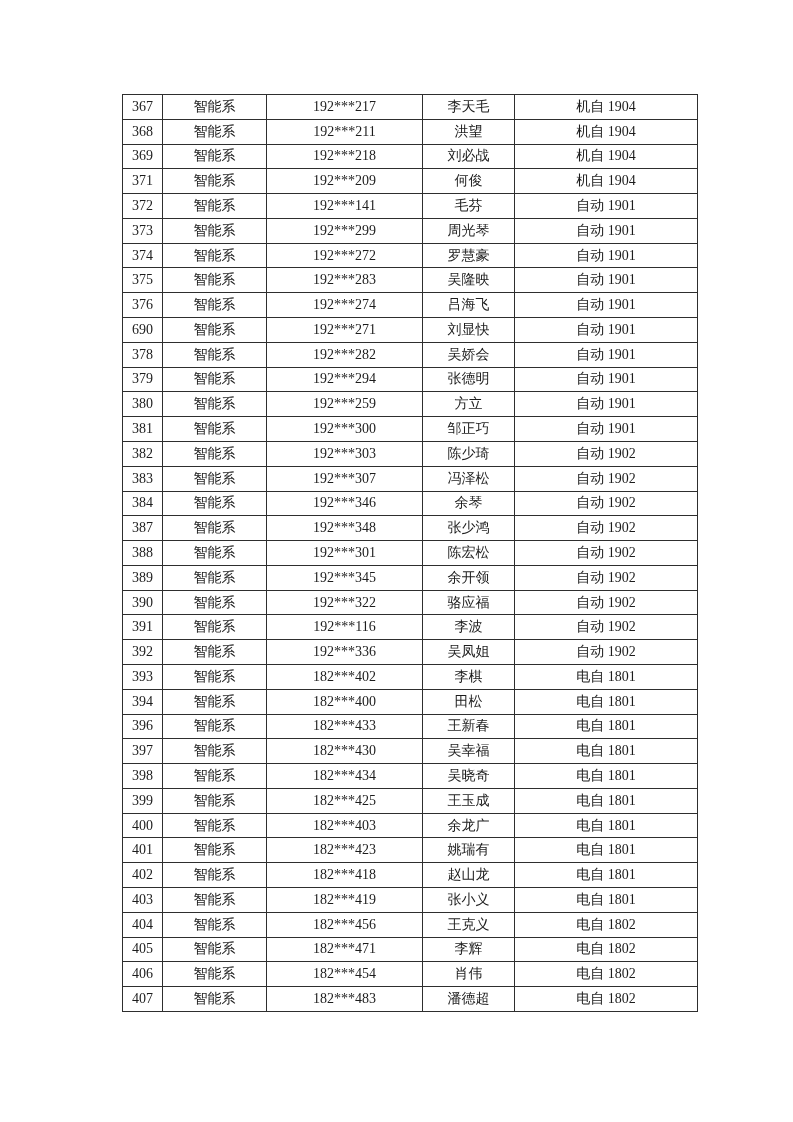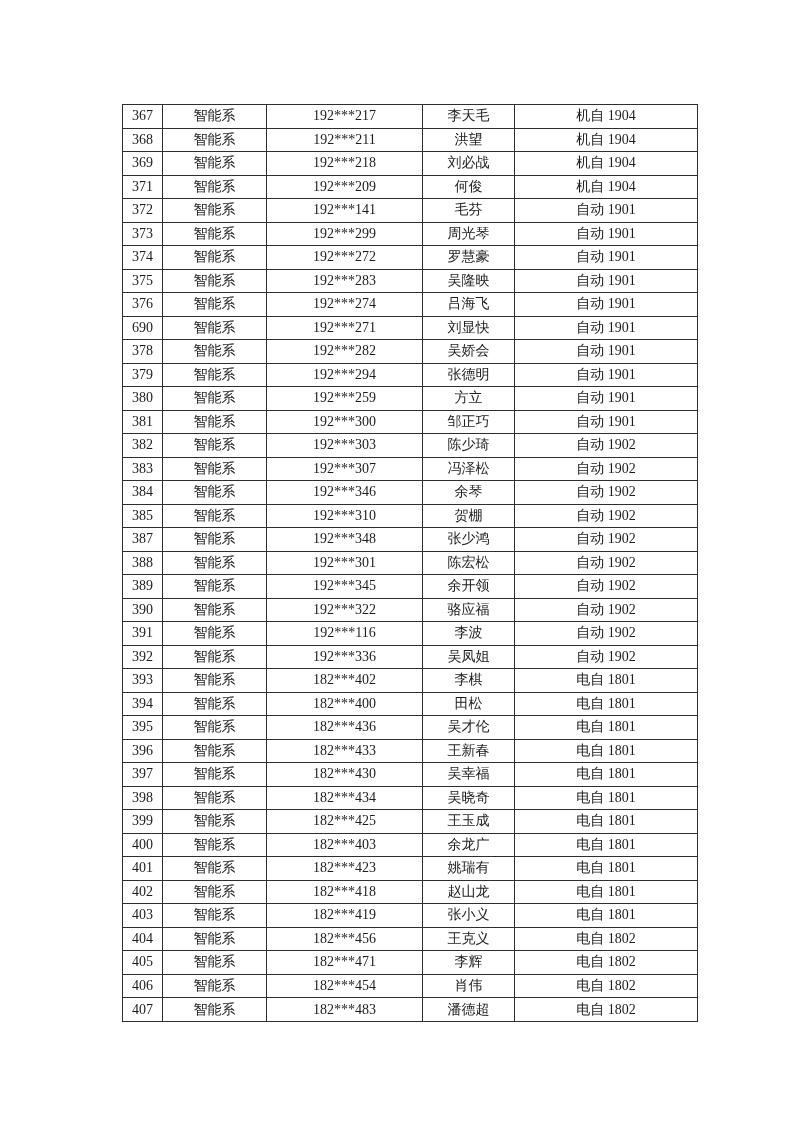--- a/index.html
+++ b/index.html
@@ -10,21 +10,21 @@
   .page {
     position: relative;
     width: 793px;
     height: 1122px;
     background: #ffffff;
     overflow: hidden;
   }
   table.roster {
     position: absolute;
     left: 122px;
-    top: 104px;
+    top: 94px;
     width: 575px;
     height: 918px;
     border-collapse: collapse;
     table-layout: fixed;
     font-family: "Liberation Serif", "DejaVu Serif", serif;
     font-size: 14px;
     color: #1c1c1c;
   }
   table.roster td {
     border: 1px solid #2e2e2e;
@@ -167,27 +167,20 @@
           <td>自动 1902</td>
         </tr>
         <tr>
           <td>384</td>
           <td>智能系</td>
           <td>192***346</td>
           <td>余琴</td>
           <td>自动 1902</td>
         </tr>
         <tr>
-          <td>385</td>
-          <td>智能系</td>
-          <td>192***310</td>
-          <td>贺棚</td>
-          <td>自动 1902</td>
-        </tr>
-        <tr>
           <td>387</td>
           <td>智能系</td>
           <td>192***348</td>
           <td>张少鸿</td>
           <td>自动 1902</td>
         </tr>
         <tr>
           <td>388</td>
           <td>智能系</td>
           <td>192***301</td>
@@ -227,27 +220,20 @@
           <td>智能系</td>
           <td>182***402</td>
           <td>李棋</td>
           <td>电自 1801</td>
         </tr>
         <tr>
           <td>394</td>
           <td>智能系</td>
           <td>182***400</td>
           <td>田松</td>
-          <td>电自 1801</td>
-        </tr>
-        <tr>
-          <td>395</td>
-          <td>智能系</td>
-          <td>182***436</td>
-          <td>吴才伦</td>
           <td>电自 1801</td>
         </tr>
         <tr>
           <td>396</td>
           <td>智能系</td>
           <td>182***433</td>
           <td>王新春</td>
           <td>电自 1801</td>
         </tr>
         <tr>

